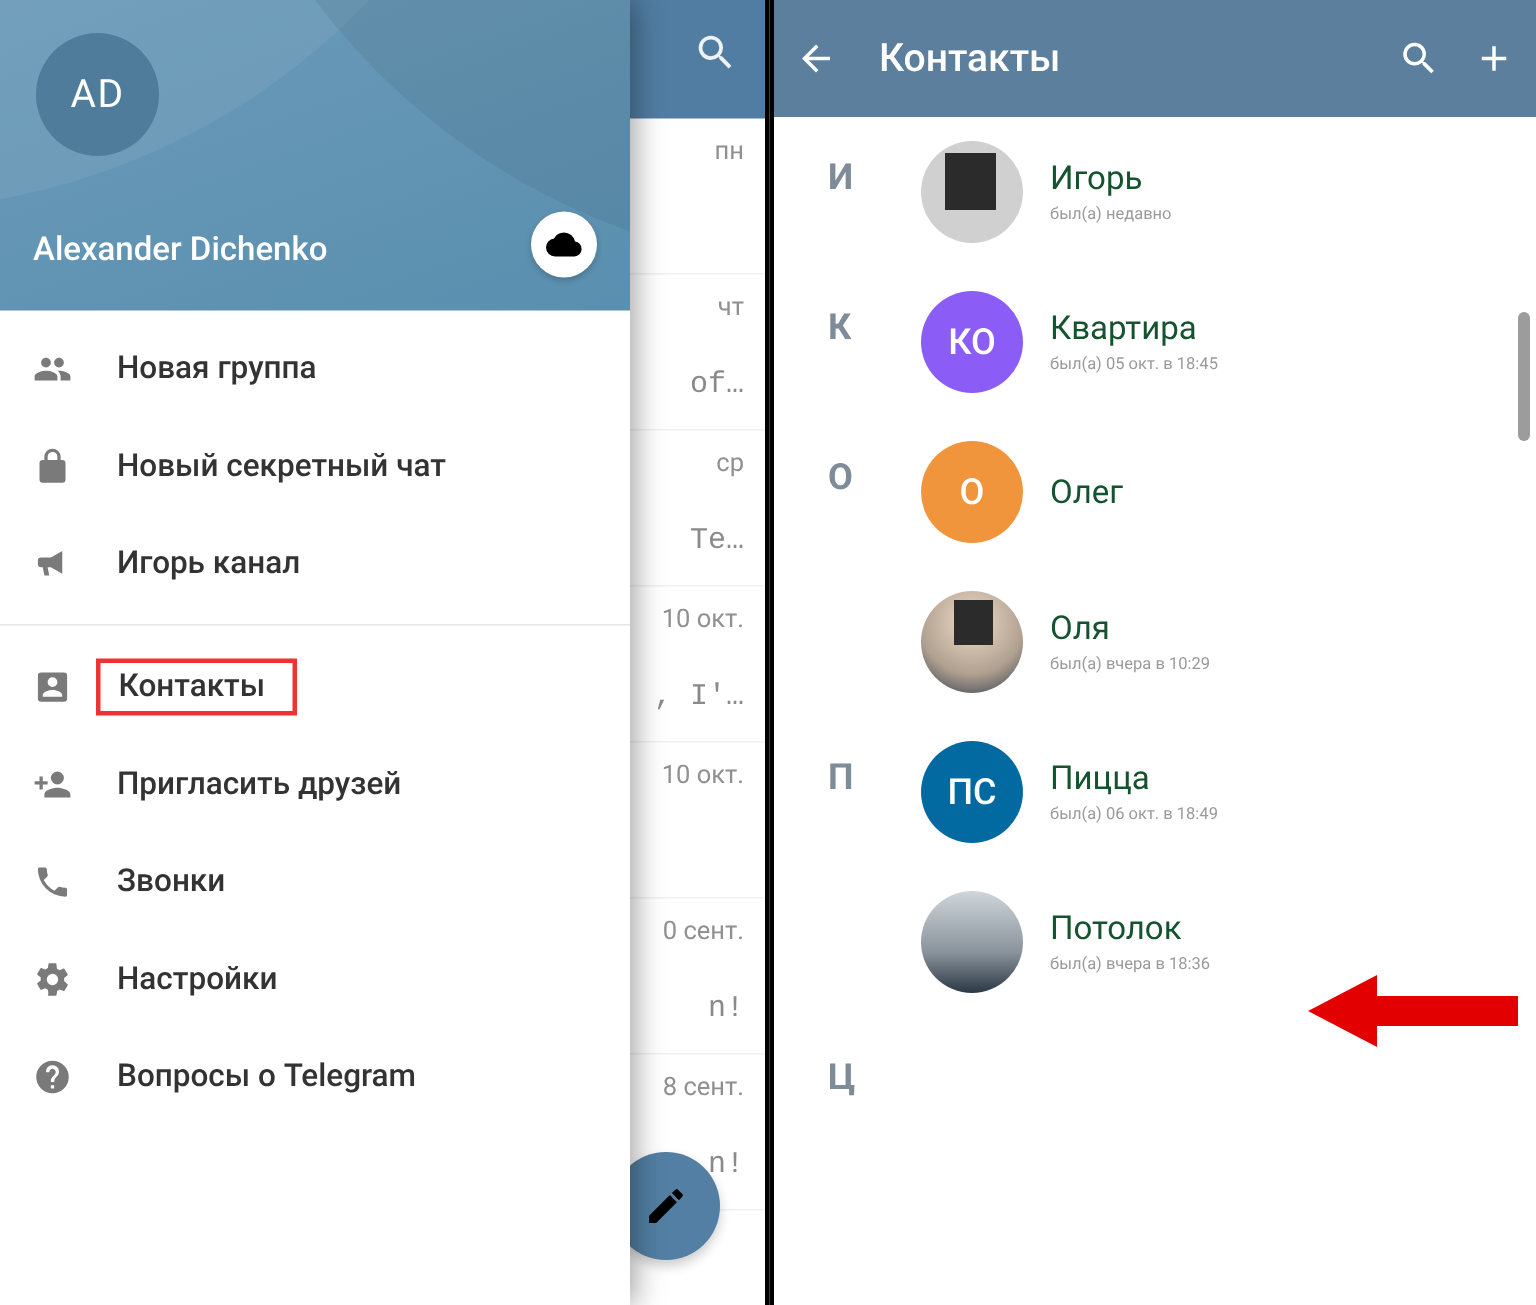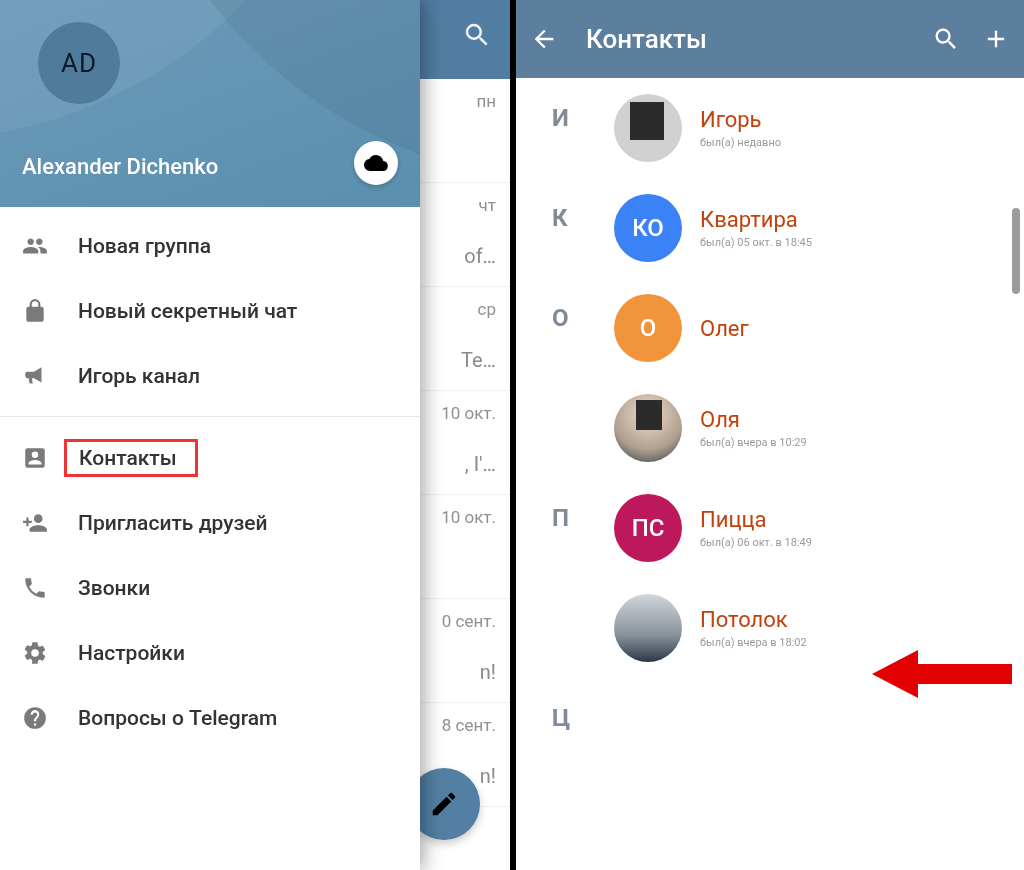--- a/index.html
+++ b/index.html
@@ -8,29 +8,29 @@
   
   .left-pane { position:absolute; left:0; top:0; width:510px; height:870px; overflow:hidden; }
 
   
   .chat-strip { position:absolute; top:0; left:0; width:510px; height:870px; background:#fff; }
   .chat-strip .appbar { background:#517da2; height:79px; }
   .chat-strip .search-btn { position:absolute; right:18px; top:20px; color:#fff; opacity:.9; }
   .chat-strip .rows { position:absolute; top:79px; left:0; right:0; bottom:0; }
   .chat-strip .row { height:104px; border-bottom:1px solid #f0f0f0; position:relative; }
   .chat-strip .date { position:absolute; right:14px; top:12px; color:#909090; font-size:17px; }
-  .chat-strip .msg  { position:absolute; right:14px; bottom:18px; color:#8a8a8a; font-size:20px; max-width:80px; white-space:nowrap; overflow:hidden; text-overflow:ellipsis;}
+  .chat-strip .msg  { position:absolute; right:14px; bottom:18px; color:#8a8a8a; font-size:20px; max-width:80px; white-space:nowrap; overflow:hidden; text-overflow:ellipsis;font-family:Liberation Mono, monospace;}
   .chat-strip .fab { position:absolute; right:30px; bottom:30px; width:72px; height:72px; border-radius:50%; background:#527fa3; display:flex; align-items:center; justify-content:center; box-shadow:0 4px 8px rgba(0,0,0,.2); }
 
   
   .drawer { position:absolute; top:0; left:0; width:420px; height:870px; background:#fff; box-shadow:4px 0 18px rgba(0,0,0,.35); z-index:10; }
   .drawer-header { height:207px; position:relative; overflow:hidden; background:linear-gradient(160deg,#6b9ab8 0%, #5a8faf 100%); }
   .drawer-header::before { content:""; position:absolute; width:900px; height:900px; border-radius:50%; background:rgba(255,255,255,.06); left:-530px; top:-760px; }
   .drawer-header::after  { content:""; position:absolute; width:900px; height:900px; border-radius:50%; background:rgba(0,0,0,.06); right:-600px; top:-720px; }
-  .avatar-main { position:absolute; left:38px; top:22px; width:82px; height:82px; border-radius:50%; background:#4f7c9b; color:#0f172a; display:flex; align-items:center; justify-content:center; font-size:26px; letter-spacing:1px; }
+  .avatar-main { position:absolute; left:24px; top:22px; width:82px; height:82px; border-radius:50%; background:#4f7c9b; color:#ffffff; display:flex; align-items:center; justify-content:center; font-size:26px; letter-spacing:1px; }
   .user-name { position:absolute; left:22px; bottom:28px; color:#fff; font-size:22px; font-weight:500; }
   .cloud-btn { position:absolute; right:22px; bottom:22px; width:44px; height:44px; border-radius:50%; background:#fff; display:flex; align-items:center; justify-content:center; box-shadow:0 2px 4px rgba(0,0,0,.2); }
 
   .menu { padding-top:6px; }
   .menu-item { height:65px; display:flex; align-items:center; padding-left:22px; cursor:pointer; }
   .menu-icon { width:56px; color:#7a7a7a; display:flex; }
   .menu-label { font-size:21px; color:#333; font-weight:500; }
   .menu-divider { height:1px; background:#e6e6e6; margin:8px 0; }
   .highlight-box { border:3px solid #e33; padding:4px 18px 4px 12px; margin-left:-14px; }
 
@@ -44,32 +44,32 @@
   .contacts-appbar .act { margin-left:22px; display:flex; }
 
   .contacts-body { position:absolute; top:78px; left:0; right:0; bottom:0; overflow:hidden; }
   .section { position:relative; }
   .section .letter { position:absolute; left:36px; top:26px; font-size:24px; font-weight:700; color:#7e8b98; }
   .contact-row { margin-left:98px; height:100px; display:flex; align-items:center; cursor:pointer;}
   .avatar { width:68px; height:68px; border-radius:50%; flex:0 0 68px; display:flex; align-items:center; justify-content:center; color:#fff; font-size:24px; font-weight:500; background:#ccc; overflow:hidden; position:relative;}
   .avatar .photo-bg { width:100%; height:100%; background:#d0d0d0;}
   .avatar .dark-box { position:absolute; width:34px; height:38px; background:#2b2b2b; top:8px; left:16px;}
   .c-info { margin-left:18px; }
-  .c-name { font-size:22px; color:#c2410c; }
+  .c-name { font-size:22px; color:#14532d; }
   .c-status { font-size:11px; color:#9a9a9a; margin-top:4px; }
 
   .scroll-thumb { position:absolute; right:4px; top:130px; width:8px; height:86px; background:#9c9c9c; border-radius:4px; }
 
   .arrow { position:absolute; right:12px; top:646px; z-index:30; }
   .arrow svg { display:block; }
 
   
-  .av-pink   { background:#3b82f6; }
+  .av-pink   { background:#8b5cf6; }
   .av-orange { background:#f1953d; }
-  .av-red    { background:#be185d; }
+  .av-red    { background:#0369a1; }
   .av-photo1 { background: linear-gradient(135deg,#bfbfbf 0%, #d8d8d8 100%); }
   .av-photo2 { background: radial-gradient(circle at 50% 30%, #f0dcc8 0%, #b0a090 60%, #2c3a4a 100%); }
   .av-photo3 { background: linear-gradient(180deg,#cfd6db 0%, #8a939b 60%, #2b3845 100%); }
 
   svg { fill: currentColor; }
 </style>
 </head>
 <body>
 
 <div class="left-pane">
@@ -270,21 +270,21 @@
           <div class="avatar av-red">ПС</div>
           <div class="c-info">
             <div class="c-name">Пицца</div>
             <div class="c-status">был(а) 06 окт. в 18:49</div>
           </div>
         </div>
         <div class="contact-row">
           <div class="avatar av-photo3"></div>
           <div class="c-info">
             <div class="c-name">Потолок</div>
-            <div class="c-status">был(а) вчера в 18:02</div>
+            <div class="c-status">был(а) вчера в 18:36</div>
           </div>
         </div>
       </div>
       <div class="section">
         <div class="letter">Ц</div>
       </div>
       <div class="scroll-thumb"></div>
     </div>
 
   <div class="arrow">

